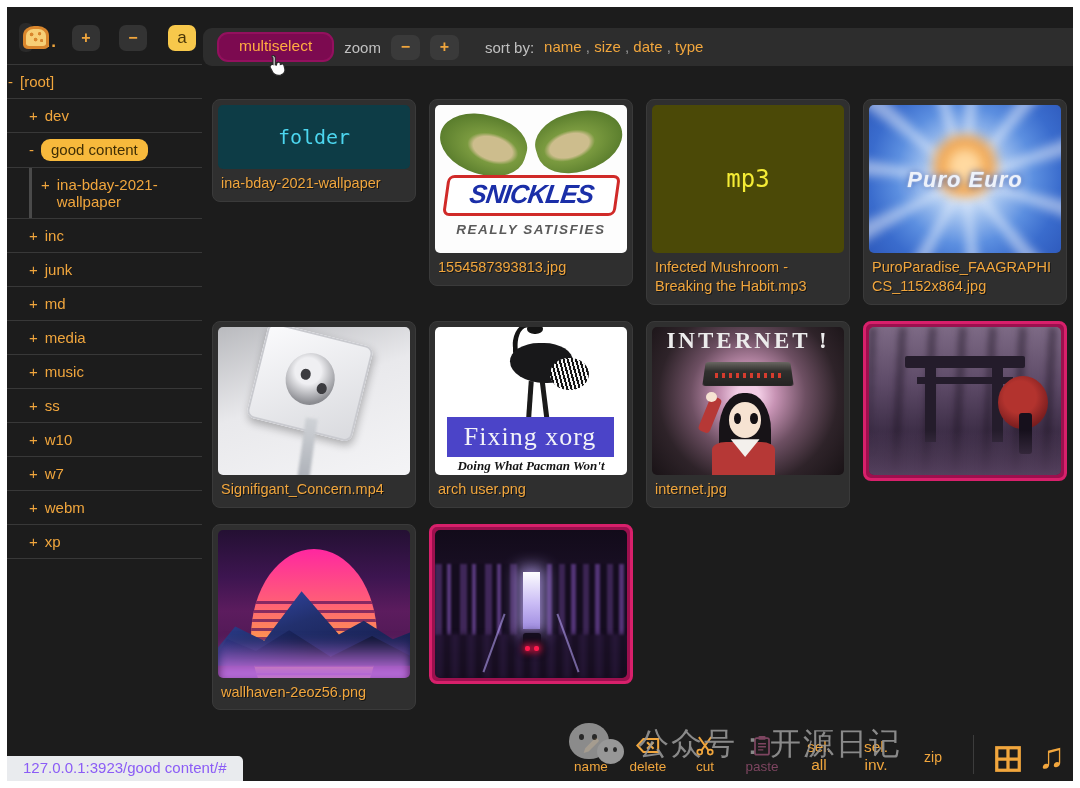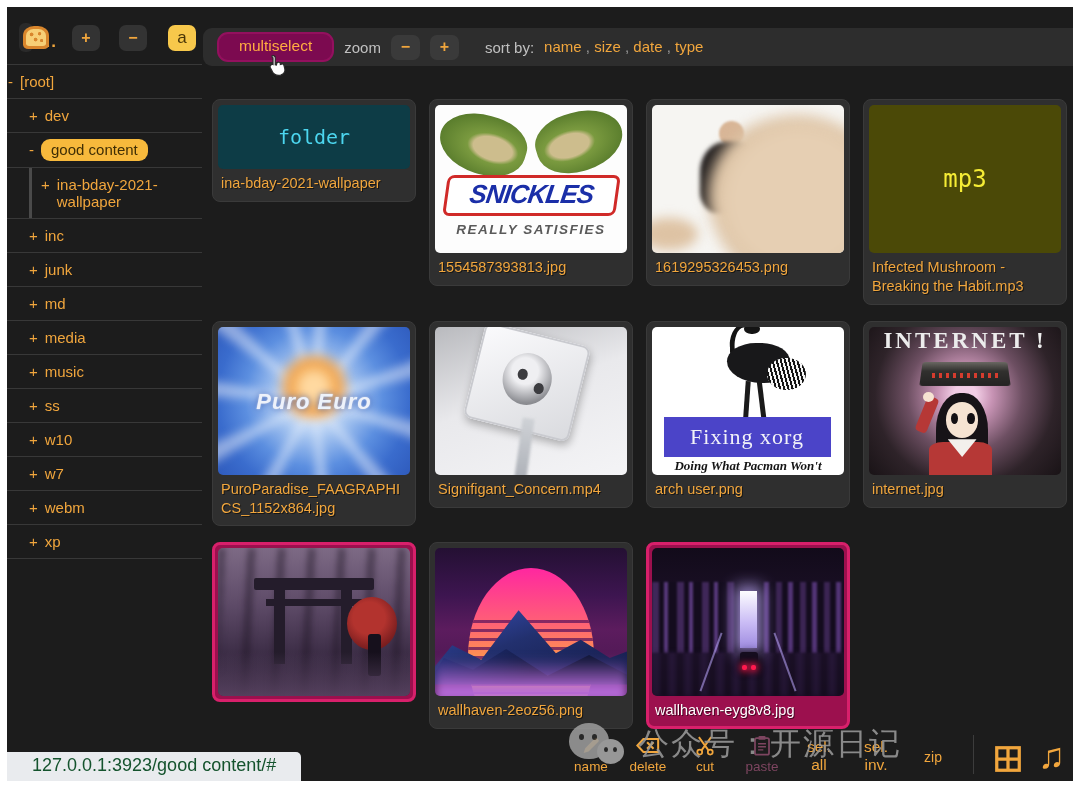--- a/index.html
+++ b/index.html
@@ -117,21 +117,21 @@
     background:repeating-linear-gradient(75deg, #151515 0 2px, #f5f5f5 2px 4px); }
   .ar-neck { position:absolute; left:40%; top:-2%; width:12%; height:24%; border-left:5px solid #141414;
     border-top:4px solid #141414; border-top-left-radius:70%; transform:rotate(-6deg); }
   .ar-head { position:absolute; left:48%; top:-2%; width:8%; height:7%; background:#141414; border-radius:50%; }
   .ar-leg1 { position:absolute; left:48%; top:37%; width:2.5%; height:34%; background:#1a1a1a; transform:rotate(4deg); }
   .ar-leg2 { position:absolute; left:56%; top:37%; width:2.5%; height:36%; background:#1a1a1a; transform:rotate(-7deg); }
   .ar-foot1 { position:absolute; left:45%; top:69%; width:8%; height:2.5%; background:#1a1a1a; transform:rotate(12deg); }
   .ar-foot2 { position:absolute; left:55%; top:71%; width:9%; height:2.5%; background:#1a1a1a; transform:rotate(-8deg); }
   .ar-box { position:absolute; left:6%; right:7%; top:61%; height:27%; background:#4b44c8;
     display:flex; align-items:center; justify-content:center; }
-  .ar-box span { color:#f2f2f8; font-family:"Liberation Serif", serif; font-size:22px; letter-spacing:1px; }
+  .ar-box span { color:#f2f2f8; font-family:"Liberation Serif", serif; font-size:26px; letter-spacing:1px; }
   .ar-tag { position:absolute; left:0; right:0; top:89%; text-align:center; color:#141414;
     font-family:"Liberation Serif", serif; font-style:italic; font-weight:bold; font-size:13px; }
   
   .art-internet { background:radial-gradient(circle at 50% 46%, #f2cde5 0 9%, #c793b4 22%, #6d4f62 46%, #2e2329 72%, #191316 100%); }
   .in-title { position:absolute; top:1%; left:0; right:0; text-align:center; color:#ececec;
     font-family:"Liberation Serif", serif; font-weight:bold; font-size:23px; letter-spacing:3px; }
   .in-modem { position:absolute; left:27%; top:23%; width:46%; height:17%; border-radius:3px;
     background:linear-gradient(#6a6762,#31302e 40%,#242322); transform:perspective(90px) rotateX(16deg); }
   .in-leds { position:absolute; left:33%; top:31.5%; width:34%; height:3.5%;
     background:repeating-linear-gradient(90deg, #d63c2e 0 3px, transparent 3px 7px); }
@@ -196,22 +196,22 @@
   .action svg { width:24px; height:21px; margin-bottom:3px; }
   .action.disabled { color:#7d4560; cursor:default; }
   .sel2 { font-size:15.5px; line-height:1.15; text-align:center; }
   .zip-action { font-size:14px; margin-bottom:9px; }
   .bb-divider { width:1px; align-self:stretch; background:#3c3c3c; margin:0 4px; }
   .vicon { color:#f1a63d; cursor:pointer; display:flex; align-items:flex-end; }
   .vicon svg { width:30px; height:30px; }
   .note-glyph { font-size:36px; line-height:1; color:#f1a63d; }
 
   
-  .status { position:absolute; left:0; bottom:0; background:#e9ebee; color:#14532d; font-size:18px;
-    padding:3px 25px 5px; border-top-right-radius:5px; z-index:30; }
+  .status { position:absolute; left:0; bottom:0; background:#e9ebee; color:#8b5cf6; font-size:15px;
+    padding:3px 16px 5px; border-top-right-radius:5px; z-index:30; }
   .watermark { position:absolute; left:562px; bottom:16px; display:flex; align-items:flex-start; z-index:40;
     pointer-events:none; opacity:.88; }
   .wm-big { width:40px; height:36px; background:#9b9b9b; border-radius:50% 50% 48% 48%; position:relative; }
   .wm-big i, .wm-small i { position:absolute; width:5px; height:6px; background:#2a2a2a; border-radius:50%; }
   .wm-big i.e1 { left:10px; top:11px; } .wm-big i.e2 { left:23px; top:11px; }
   .wm-small { width:27px; height:25px; background:#a8a8a8; border-radius:50%; position:relative; margin:16px 0 0 -12px; }
   .wm-small i.e1 { left:7px; top:8px; width:4px; height:5px; } .wm-small i.e2 { left:16px; top:8px; width:4px; height:5px; }
   .wm-text { font-size:31px; color:#999999; letter-spacing:2px; margin-left:14px; }
 </style>
 </head>
@@ -309,29 +309,20 @@
             <div class="tlabel-file">ina-bday-2021-wallpaper</div>
           </div>
           <div class="tile">
             <div class="thumb art-snickles">
               <div class="sn-p sn-p1"></div>
               <div class="sn-p sn-p2"></div>
               <div class="sn-logo">SNICKLES</div>
               <div class="sn-tag">REALLY SATISFIES</div>
             </div>
             <div class="tlabel-file">1554587393813.jpg</div>
-          </div>
-          <div class="tile">
-            <div class="thumb art-rapper">
-              <div class="rp-head"></div>
-              <div class="rp-body"></div>
-              <div class="rp-blob"></div>
-              <div class="rp-blob2"></div>
-            </div>
-            <div class="tlabel-file">1619295326453.png</div>
           </div>
           <div class="tile">
             <div class="thumb thumb-mp3">
               <span>mp3</span>
             </div>
             <div class="tlabel-file">Infected Mushroom - Breaking the Habit.mp3</div>
           </div>
           <div class="tile">
             <div class="thumb art-puro">
               <div class="pu-rays"></div>
@@ -410,21 +401,20 @@
               <div class="cn-bl"></div>
               <div class="cn-br"></div>
               <div class="cn-refl"></div>
               <div class="cn-gate"></div>
               <div class="cn-l1"></div>
               <div class="cn-l2"></div>
               <div class="cn-car"></div>
               <div class="cn-t1"></div>
               <div class="cn-t2"></div>
             </div>
-            <div class="tlabel-file">wallhaven-eyg8v8.jpg</div>
           </div>
         </div>
     </div>
 
     <svg class="cursor" viewBox="0 0 24 26">
       <path d="M9 2c1.1 0 1.9.8 1.9 1.9v6.3l1 .2.3-1.2c.2-.9 1.1-1.5 2-1.3.9.2 1.4 1 1.3 1.9l1.1-.3c.9-.2 1.9.4 2.1 1.3l.7 2.9c.6 2.4-.9 4.9-3.3 5.5-.7.2-1.4.3-2.1.3-2.5 0-4.8-1.4-5.9-3.7l-1.6-2.9c-.5-1-.2-2.3.8-2.9.5-.3 1.1-.3 1.6-.1V3.9C7.1 2.8 7.9 2 9 2z" fill="#ffffff" stroke="#2a2a2a" stroke-width="1.1"></path>
     </svg>
 
     <div class="bottombar" id="bottombar">
         <div class="action">

